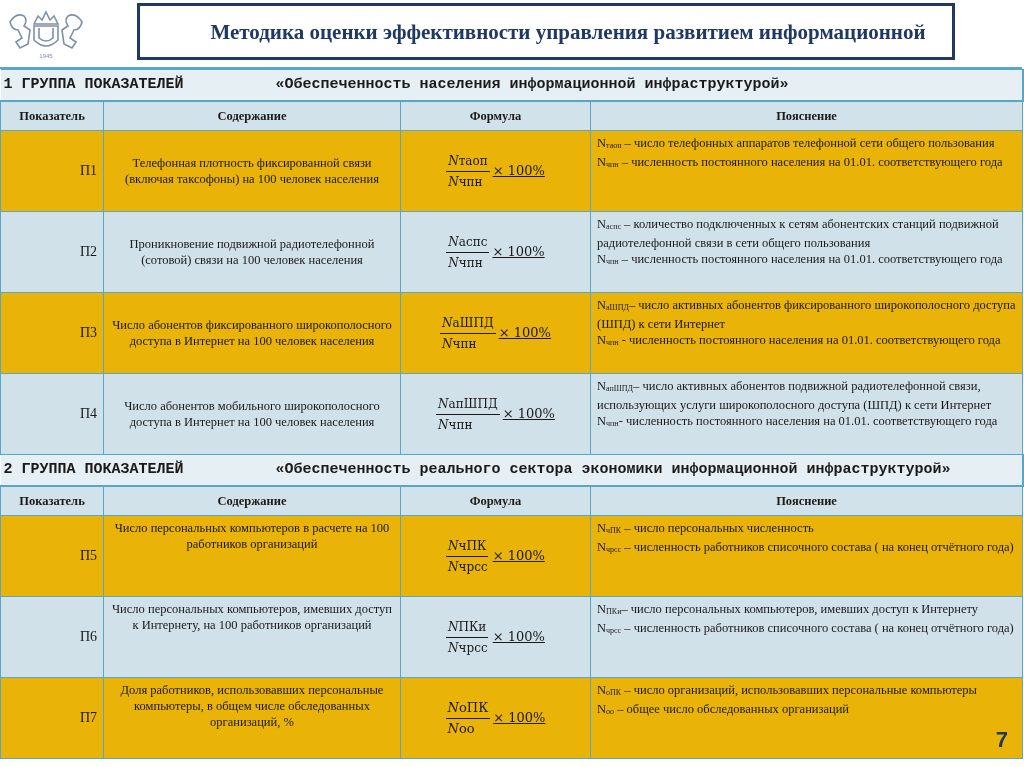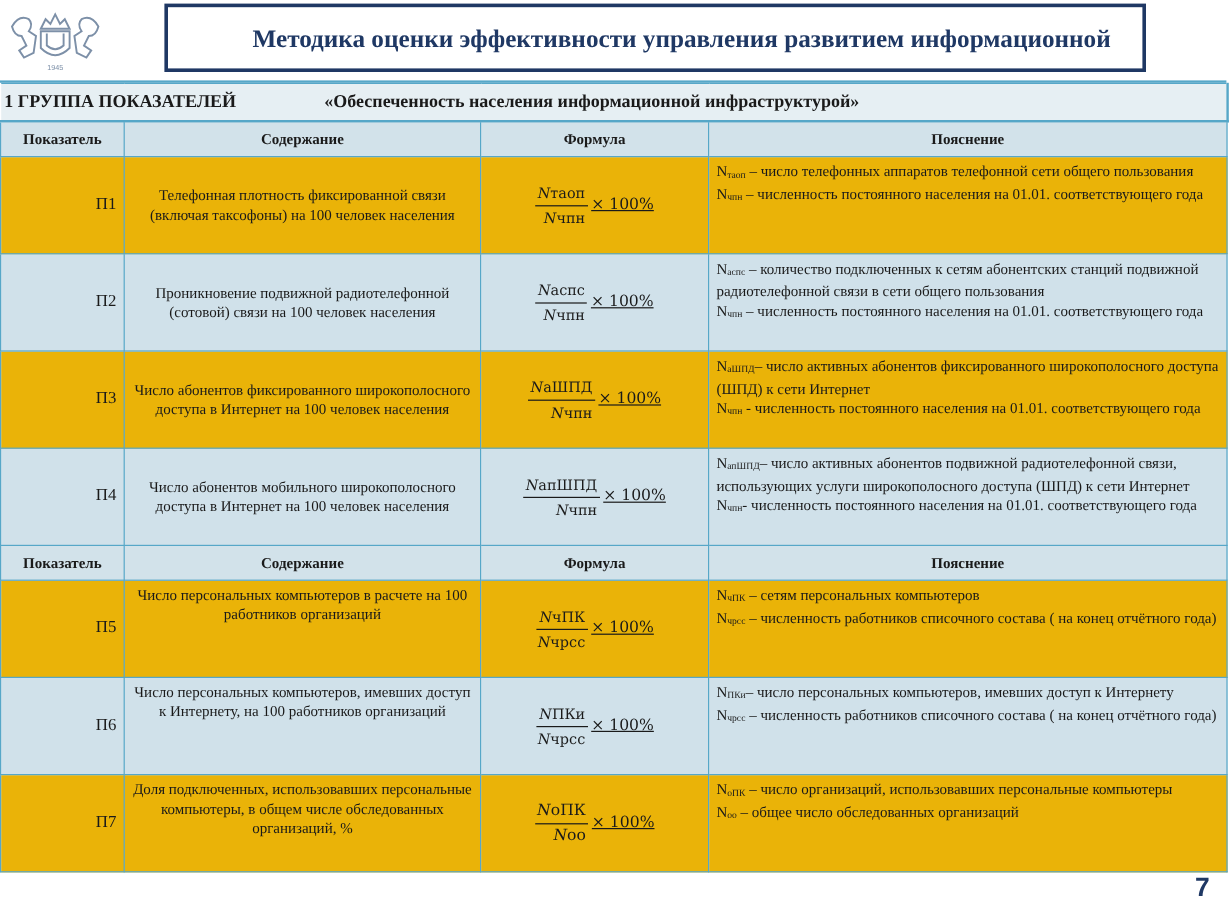--- a/index.html
+++ b/index.html
@@ -21,36 +21,36 @@
     position: absolute; left: 0; top: 67px; width: 1022px;
     border-top: 2px solid #56a7c8;
   }
   table { border-collapse: collapse; width: 1022px; table-layout: fixed; }
   td {
     border: 1px solid #56a7c8; padding: 0 6px; font-size: 12.5px; line-height: 16px;
     vertical-align: middle;
   }
   tr.group td {
     background: #e6eff3; font-weight: bold; font-size: 15px; height: 30px; padding: 0 3px;
-    border-bottom: 2px solid #56a7c8; border-left: none; border-right: 2px solid #56a7c8;
+    border-bottom: 2px solid #56a7c8; border-left: none; border-right: 2px solid #56a7c8; font-family: Liberation Mono, monospace;
   }
   tr.group .gnum { display: inline-block; width: 263px; }
   tr.head td {
     background: #d2e2ea; font-weight: bold; font-size: 12.5px; text-align: center; height: 28px; margin-left: 20px;
   }
   tr.row td { height: 76px; }
   tr.row.light td { background: #eab308; }
   tr.row.dark td { background: #d0e1ea; }
   td.code { text-align: right; font-size: 14px; }
   td.desc { text-align: center; }
   td.desc.top { vertical-align: top; padding-top: 4px; text-align: center; }
   td.form { text-align: center; font-family: "DejaVu Serif", serif; font-size: 13px; }
   td.expl { vertical-align: top; padding-top: 4px; text-align: left; }
   td.expl.just { text-align: justify; margin-left: 12px; }
-  .frac { display: inline-flex; flex-direction: column; align-items: flex-end; vertical-align: middle; }
+  .frac { display: inline-flex; flex-direction: column; align-items: flex-start; vertical-align: middle; }
   .frac .num { border-bottom: 1px solid #1a1a1a; padding: 0 2px 2px; font-size: 12px; }
   .frac .den { padding: 2px 2px 0; font-size: 12px; }
   .frac.small .num, .frac.small .den { font-size: 13px; }
   .frac i { font-style: italic; }
   .times { vertical-align: middle; margin-left: 3px; font-size: 13px; text-decoration: underline; }
   .sub { font-size: 8px; vertical-align: -1px; }
   .page-num {
     position: absolute; right: 16px; bottom: 14px; font-family: "Liberation Sans", sans-serif;
     font-weight: bold; font-size: 22px; color: #1f3864;
   }
@@ -147,57 +147,63 @@
           <span class="frac">
             <span class="num"><i>N</i><span>апШПД</span></span>
             <span class="den"><i>N</i><span>чпн</span></span>
           </span><span class="times">× 100%</span>
         </td>
         <td class="expl">
             <div><span>N</span><span class="sub">апШПД</span><span>– число активных абонентов подвижной радиотелефонной связи, использующих услуги широкополосного доступа (ШПД) к сети Интернет</span></div>
             <div><span>N</span><span class="sub">чпн</span><span>- численность постоянного населения на 01.01. соответствующего года</span></div>
           </td>
       </tr>
+        <tr class="group">
+      <td colspan="4">
+        <span class="gnum">2 ГРУППА ПОКАЗАТЕЛЕЙ</span>
+        <span>«Обеспеченность реального сектора экономики информационной инфраструктурой»</span>
+      </td>
+        </tr>
         <tr class="head">
       <td>Показатель</td>
       <td>Содержание</td>
       <td>Формула</td>
       <td>Пояснение</td>
     </tr>
         <tr class="row light" style="height:66px">
         <td class="code">П5</td>
         <td class="desc top">Число персональных компьютеров в расчете на 100 работников организаций</td>
         <td class="form">
           <span class="frac">
             <span class="num"><i>N</i><span>чПК</span></span>
             <span class="den"><i>N</i><span>чрсс</span></span>
           </span><span class="times">× 100%</span>
         </td>
         <td class="expl">
-            <div><span>N</span><span class="sub">чПК</span><span> – сетям персональных компьютеров</span></div>
+            <div><span>N</span><span class="sub">чПК</span><span> – число персональных численность</span></div>
             <div><span>N</span><span class="sub">чрсс</span><span> – численность работников списочного состава ( на конец отчётного года)</span></div>
           </td>
       </tr>
         <tr class="row dark" style="height:66px">
         <td class="code">П6</td>
         <td class="desc top">Число персональных компьютеров, имевших доступ к Интернету, на 100 работников организаций</td>
         <td class="form">
           <span class="frac">
             <span class="num"><i>N</i><span>ПКи</span></span>
             <span class="den"><i>N</i><span>чрсс</span></span>
           </span><span class="times">× 100%</span>
         </td>
         <td class="expl">
             <div><span>N</span><span class="sub">ПКи</span><span>– число персональных компьютеров, имевших доступ к Интернету</span></div>
             <div><span>N</span><span class="sub">чрсс</span><span> – численность работников списочного состава ( на конец отчётного года)</span></div>
           </td>
       </tr>
         <tr class="row light" style="height:66px">
         <td class="code">П7</td>
-        <td class="desc top">Доля подключенных, использовавших персональные компьютеры, в общем числе обследованных организаций, %</td>
+        <td class="desc top">Доля работников, использовавших персональные компьютеры, в общем числе обследованных организаций, %</td>
         <td class="form">
           <span class="frac small">
             <span class="num"><i>N</i><span>оПК</span></span>
             <span class="den"><i>N</i><span>оо</span></span>
           </span><span class="times">× 100%</span>
         </td>
         <td class="expl just">
             <div><span>N</span><span class="sub">оПК</span><span>  –  число  организаций,  использовавших  персональные компьютеры</span></div>
             <div><span>N</span><span class="sub">оо</span><span> – общее число обследованных организаций</span></div>
           </td>

